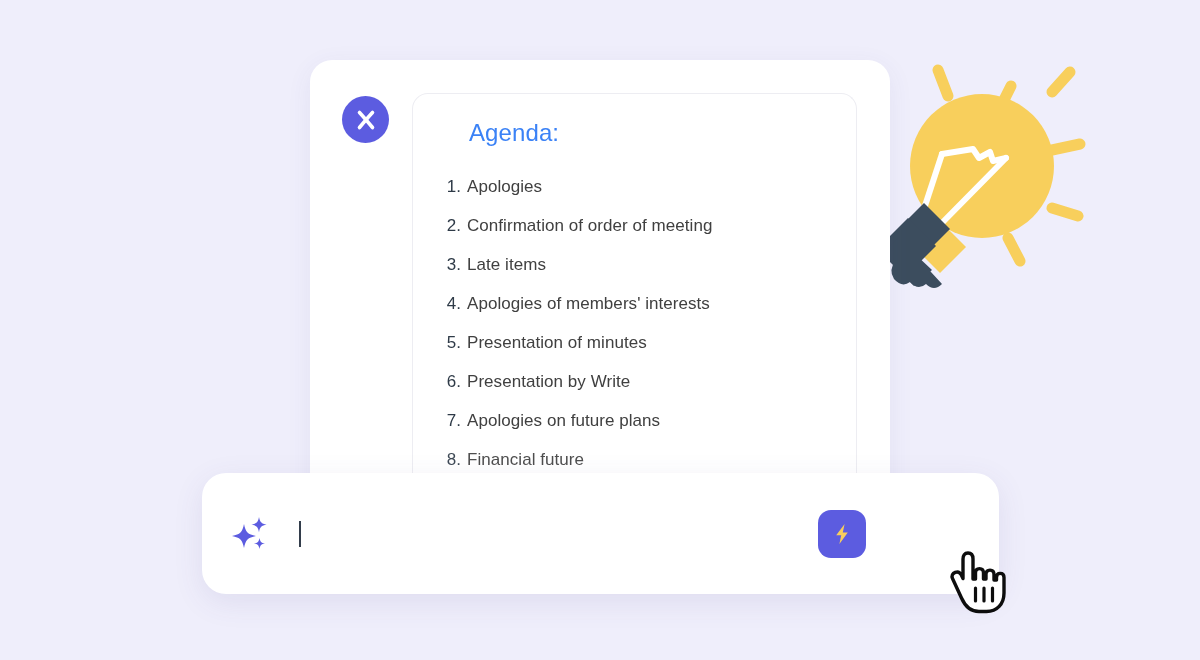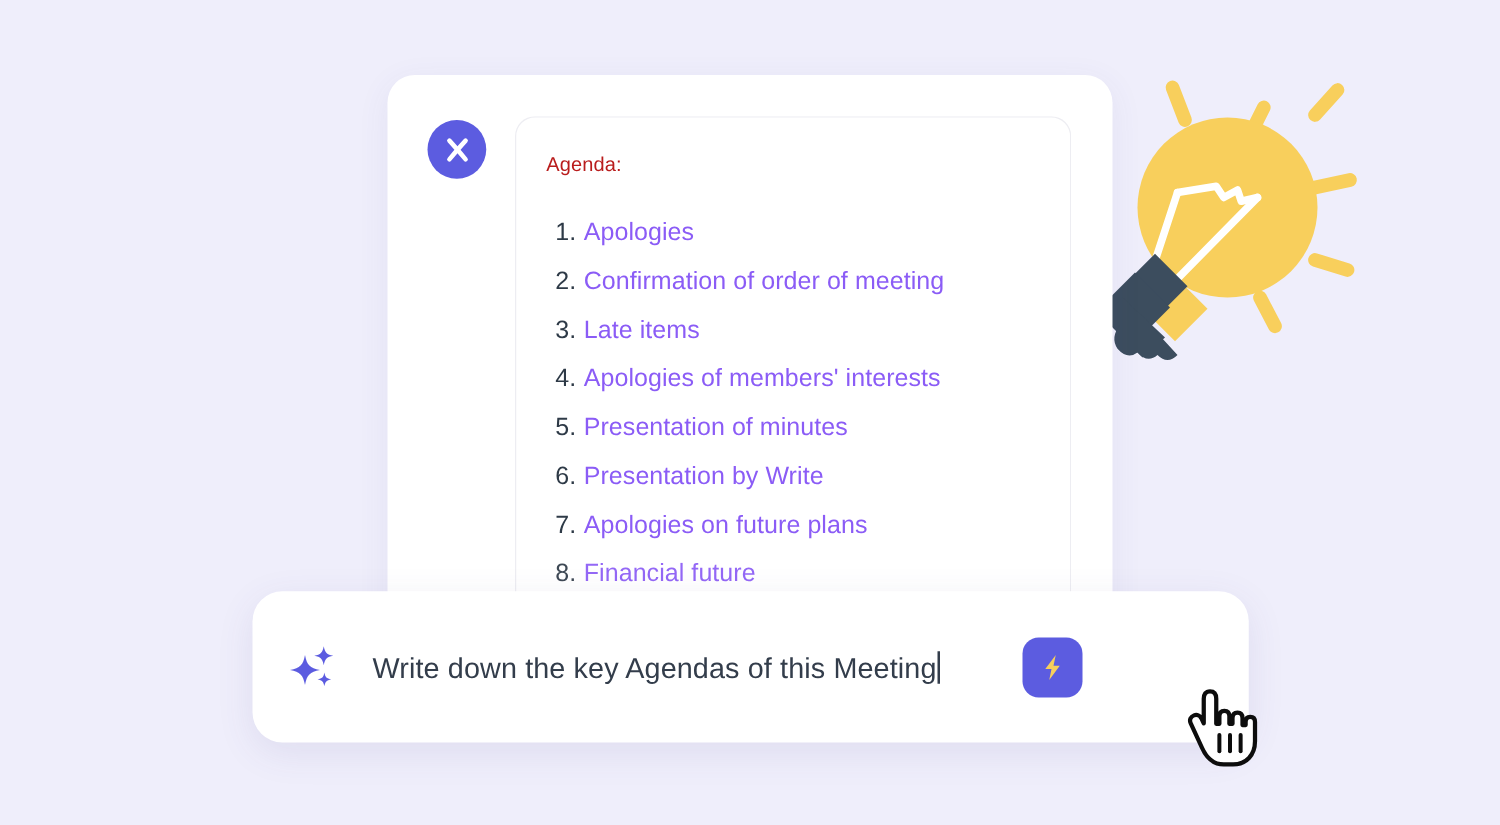--- a/index.html
+++ b/index.html
@@ -70,36 +70,37 @@
     background: #FFFFFF;
     border: 1px solid #EDEDF2;
     border-top-left-radius: 16px;
     border-top-right-radius: 16px;
     border-bottom: none;
     overflow: hidden;
     padding: 26px 0 0 24px;
   }
 
   .agenda-title {
-    font-size: 16px;
+    font-size: 24px;
     line-height: 26px;
-    color: #b91c1c;
+    color: #3b82f6;
     letter-spacing: 0.1px;
+    margin-left: 32px;
   }
 
   .agenda-list {
     margin-top: 29px;
     list-style: none;
     counter-reset: agenda;
   }
   .agenda-list li {
     counter-increment: agenda;
-    font-size: 20px;
+    font-size: 17px;
     line-height: 23px;
-    color: #8b5cf6;
+    color: #404040;
     margin-bottom: 16px;
     position: relative;
     padding-left: 30px;
     letter-spacing: 0.05px;
     white-space: nowrap;
   }
   .agenda-list li::before {
     content: counter(agenda) ".";
     position: absolute;
     left: 0;
@@ -261,21 +262,21 @@
     <div class="sparkle-icon">
       <svg width="44" height="44" viewBox="0 0 44 44" xmlns="http://www.w3.org/2000/svg">
         <g fill="#5C5CE0">
           <path d="M15 12 C16.6 20.2 18.8 22.4 27 24 C18.8 25.6 16.6 27.8 15 36 C13.4 27.8 11.2 25.6 3 24 C11.2 22.4 13.4 20.2 15 12 Z"></path>
           <path d="M30 5 C31 10.2 32.4 11.6 37.6 12.6 C32.4 13.6 31 15 30 20.2 C29 15 27.6 13.6 22.4 12.6 C27.6 11.6 29 10.2 30 5 Z"></path>
           <path d="M30.5 26 C31.2 29.8 32.2 30.8 36 31.5 C32.2 32.2 31.2 33.2 30.5 37 C29.8 33.2 28.8 32.2 25 31.5 C28.8 30.8 29.8 29.8 30.5 26 Z"></path>
         </g>
       </svg>
     </div>
 
-    <div class="prompt-text"><span>Write down the key Agendas of this Meeting</span><span class="caret"></span></div>
+    <div class="prompt-text"><span class="caret"></span></div>
 
     <button class="send-button" aria-label="Send" title="Send">
       <svg width="24" height="24" viewBox="0 0 24 24" xmlns="http://www.w3.org/2000/svg">
         <path d="M14.6 2 L6.2 13.2 L11.2 13.2 L9.4 22 L17.8 10.6 L12.8 10.6 Z" fill="#F8CF5C"></path>
       </svg>
     </button>
   </div>
 
   <div class="hand-cursor">
     <svg width="62" height="68" viewBox="0 0 62 68" xmlns="http://www.w3.org/2000/svg">

